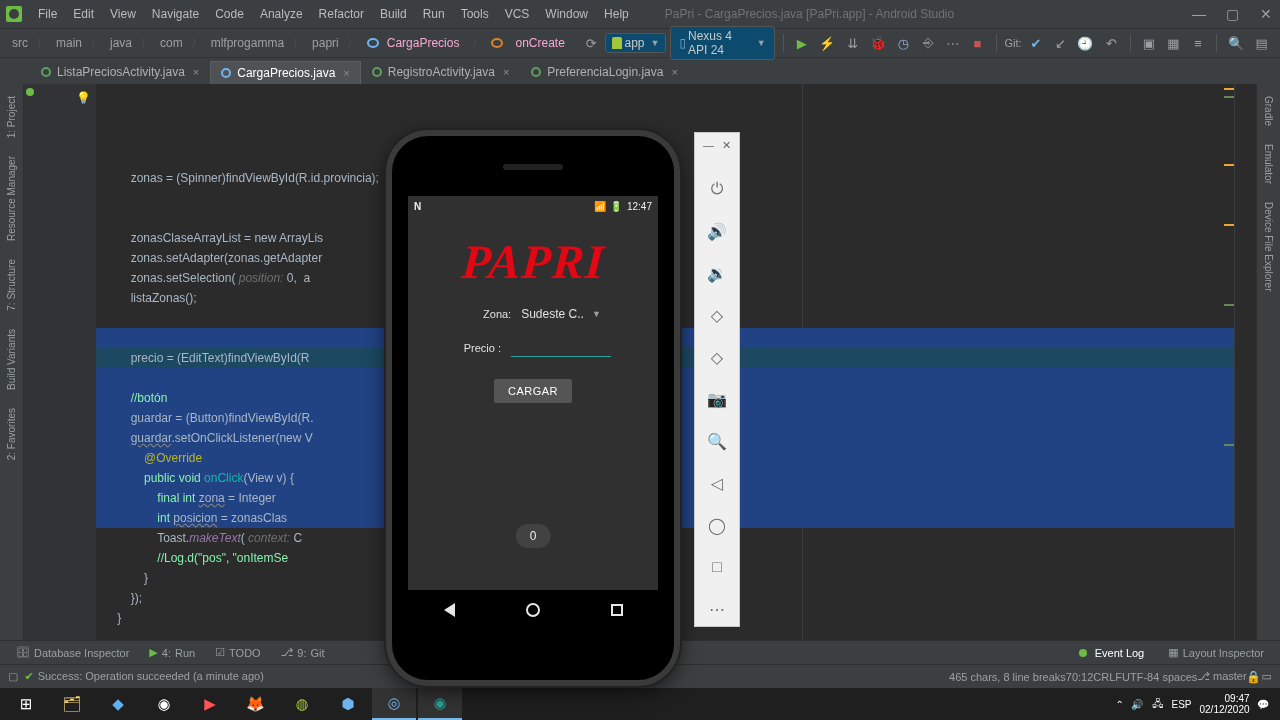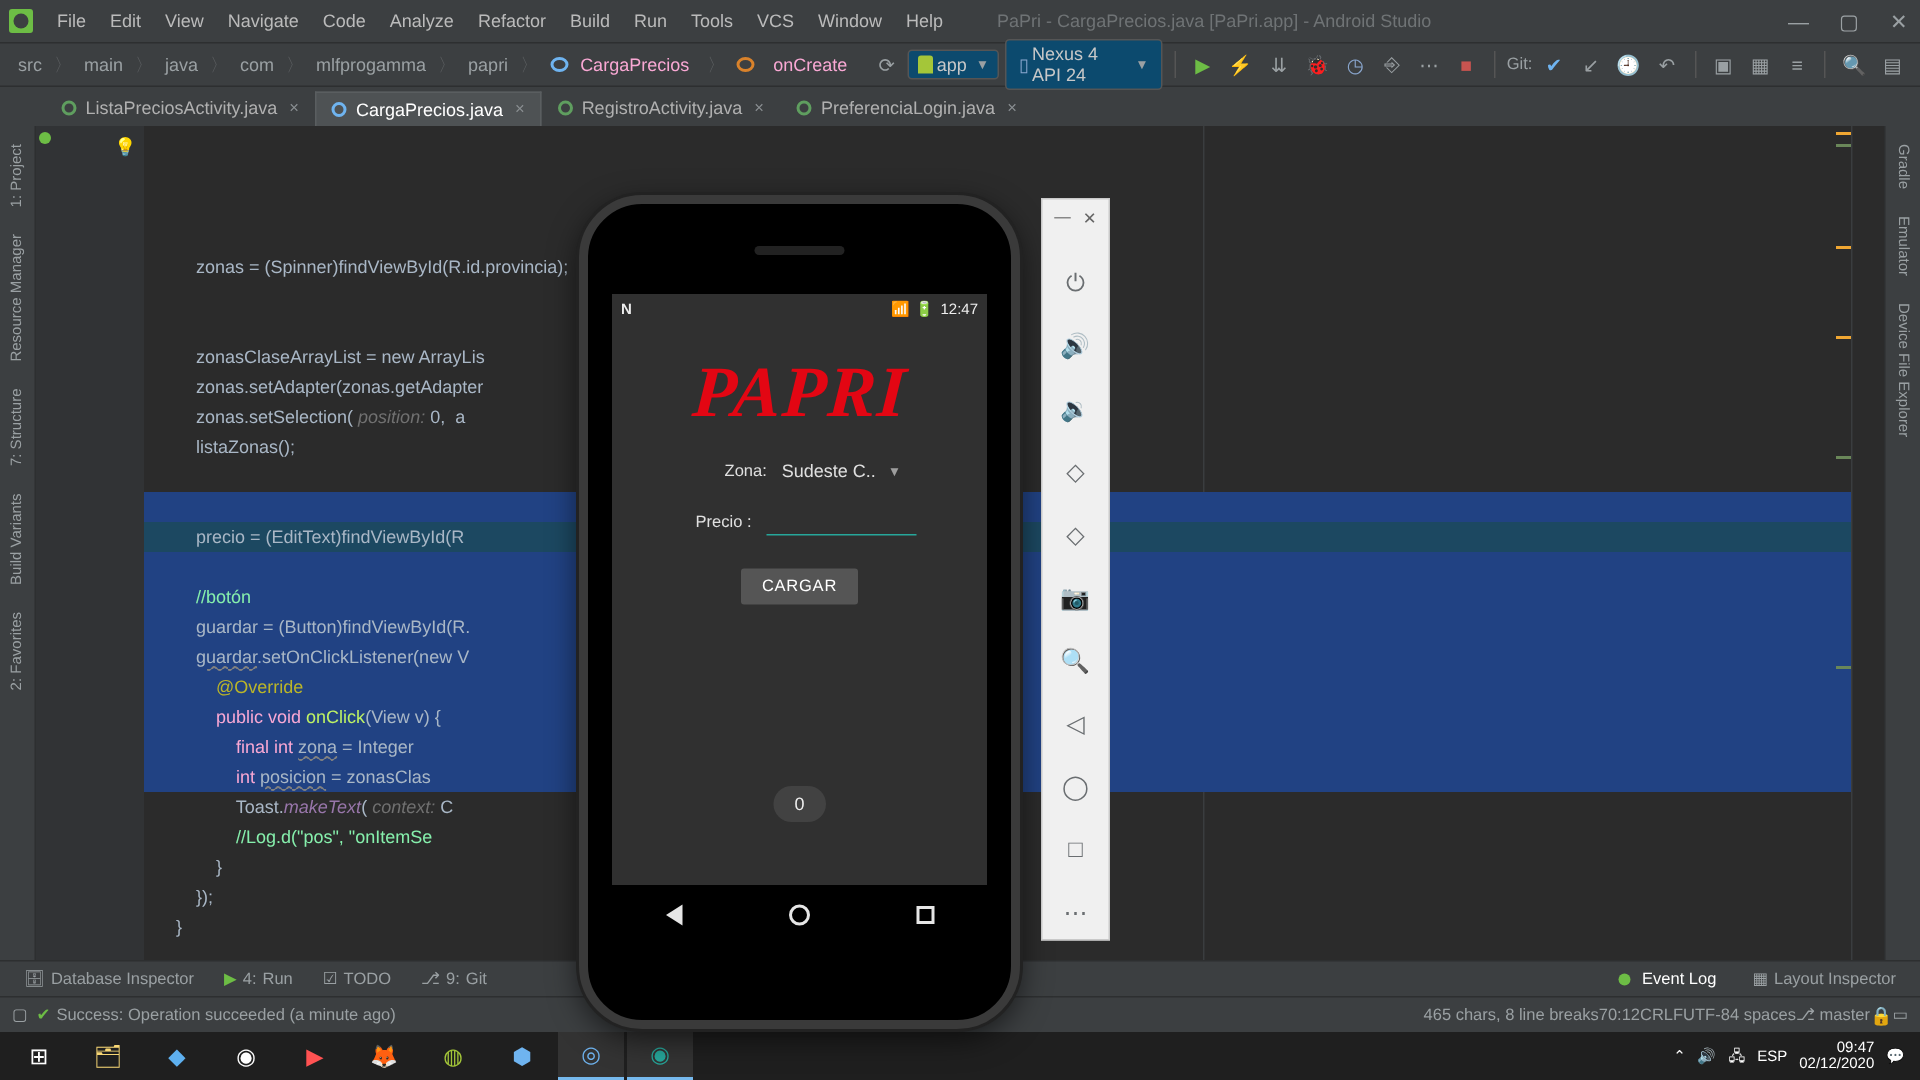--- a/index.html
+++ b/index.html
@@ -49,26 +49,26 @@
 .leftbar .vtab{writing-mode:vertical-rl;transform:rotate(180deg);padding:6px 2px;cursor:default;}
 .rightbar{width:24px;background:#3c3f41;border-left:1px solid #2d2f30;display:flex;flex-direction:column;align-items:center;padding-top:6px;gap:6px;color:#9aa0a3;font-size:10px;}
 .rightbar .vtab{writing-mode:vertical-rl;padding:6px 2px;}
 .gutter{width:72px;background:#313335;color:#606366;font-family:Consolas,monospace;font-size:12px;text-align:right;padding:4px 26px 0 0;line-height:20px;position:relative;}
 .gutter .bulb{position:absolute;left:52px;top:calc((70-49)*20px + 4px);color:#f0a732;font-size:12px;}
 .gutter .exec{position:absolute;left:2px;top:calc((64-49)*20px + 8px);width:8px;height:8px;border-radius:50%;background:#6dbd45;}
 .code{flex:1;background:#2b2b2b;font-family:Consolas,monospace;font-size:12px;line-height:20px;padding:4px 0 0 8px;white-space:pre;overflow:hidden;position:relative;}
 .code .hl-block{position:absolute;left:0;right:0;background:#214283;z-index:0;}
 .code .hl-line{position:absolute;left:0;right:0;background:#155221;opacity:0.35;height:20px;z-index:0;}
 .code pre{position:relative;z-index:1;}
-.kw{color:#f9a8d4;}
+.kw{color:#86efac;}
 .ann{color:#bbb529;}
 .id{color:#9876aa;font-style:italic;}
 .cmt{color:#86efac;}
 .param{color:#707070;font-style:italic;}
-.call{color:#bef264;}
+.call{color:#14b8a6;}
 .wavy{text-decoration:underline wavy #808080;}
 .softwrap{position:absolute;right:0;top:0;bottom:0;width:22px;background:#2b2b2b;border-left:1px solid #3a3d3f;}
 .minimap{position:absolute;right:22px;top:0;width:14px;height:100%;}
 .minimap .m{position:absolute;right:0;width:10px;height:2px;}
 
 
 .tooltabs{height:24px;background:#3c3f41;border-top:1px solid #2d2f30;display:flex;align-items:center;font-size:11px;color:#9aa0a3;padding:0 8px;gap:4px;}
 .tooltabs .tt{display:flex;align-items:center;gap:4px;padding:0 8px;}
 .tooltabs .rt{margin-left:auto;display:flex;gap:8px;}
 .tooltabs .ev{color:#fff;}

